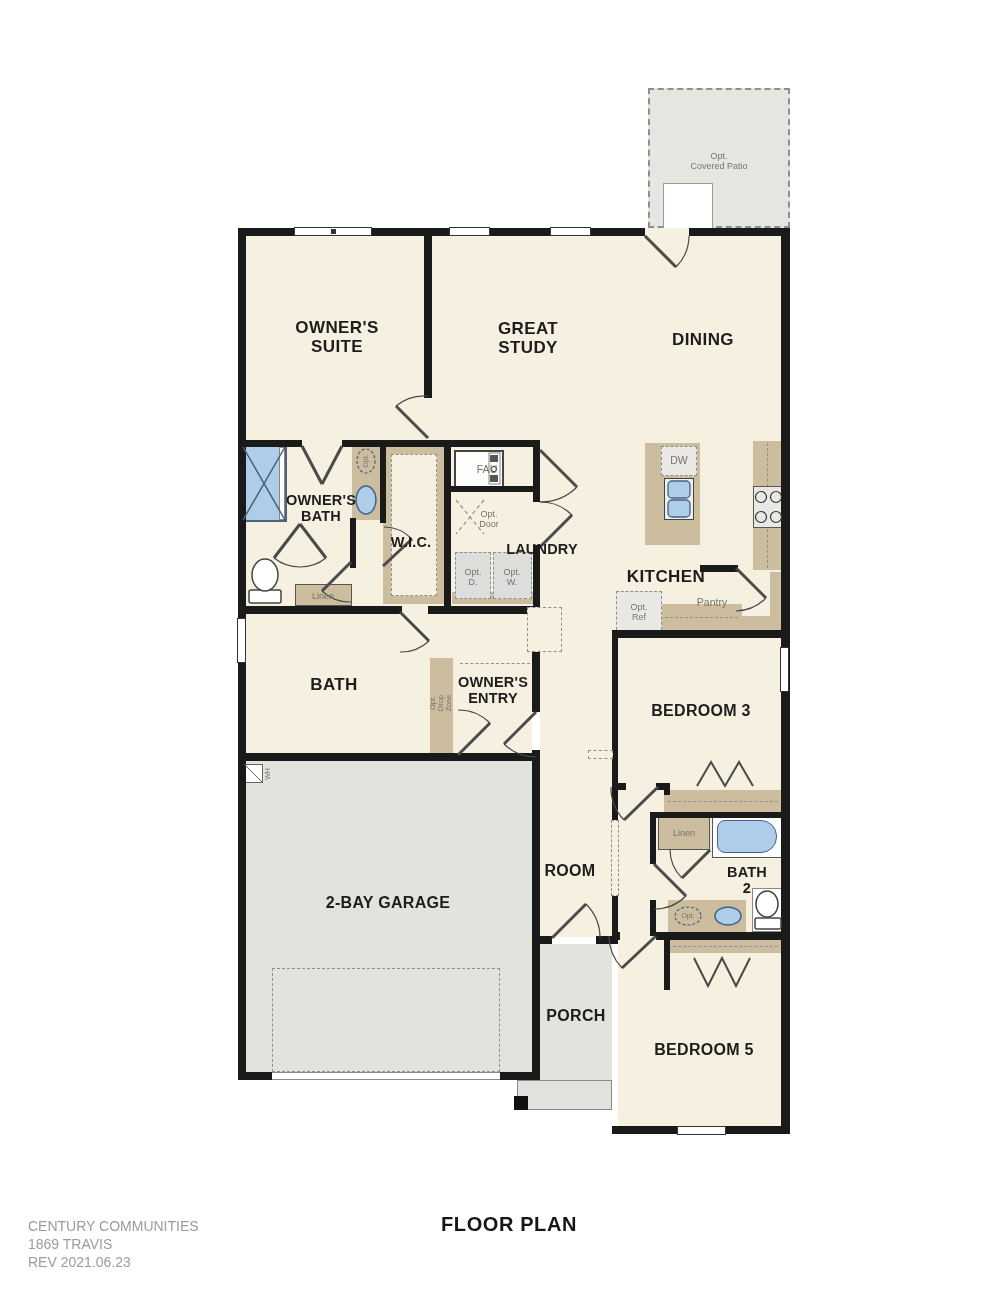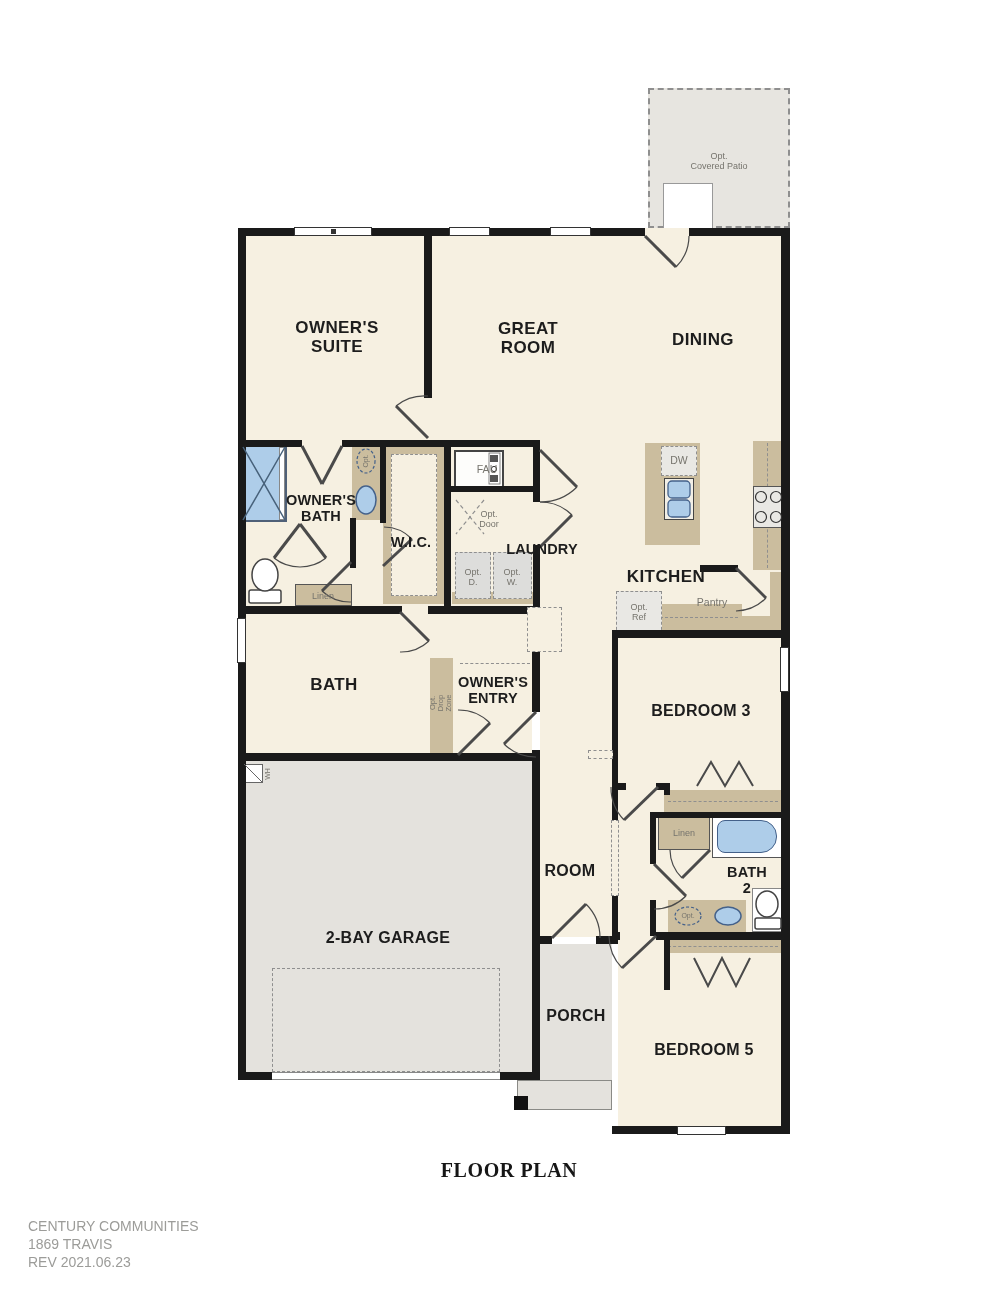--- a/index.html
+++ b/index.html
@@ -224,37 +224,37 @@
       <rect x="490" y="475" width="8" height="7" fill="#555"></rect>
     <circle cx="494" cy="469" r="2.6" fill="none" stroke="#333" stroke-width="1"></circle>
   </g>
 
   <path d="M244,764 L263,783" stroke="#666" stroke-width="1" fill="none"></path>
 </svg>
 
 <div class="lbl room-lg" style="left:337px;top:337px;">OWNER'S
 SUITE</div>
 <div class="lbl room-lg" style="left:528px;top:338px;">GREAT
-ROOM</div>
+STUDY</div>
 <div class="lbl room-lg" style="left:703px;top:340px;">DINING</div>
 <div class="lbl room-sm" style="left:321px;top:508px;">OWNER'S
 BATH</div>
 <div class="lbl room-sm" style="left:411px;top:542px;">W.I.C.</div>
 <div class="lbl room-sm" style="left:495px;top:549px;margin-left:47px;">LAUNDRY</div>
 <div class="lbl room-lg" style="left:666px;top:577px;">KITCHEN</div>
 <div class="lbl room-lg" style="left:334px;top:685px;">BATH</div>
 <div class="lbl room-sm" style="left:493px;top:690px;">OWNER'S
 ENTRY</div>
 <div class="lbl room-md" style="left:701px;top:711px;">BEDROOM 3</div>
 <div class="lbl room-sm" style="left:747px;top:880px;">BATH
 2</div>
 <div class="lbl room-md" style="left:704px;top:1050px;">BEDROOM 5</div>
 <div class="lbl room-md" style="left:570px;top:871px;">ROOM</div>
 <div class="lbl room-md" style="left:576px;top:1016px;">PORCH</div>
-<div class="lbl room-md" style="left:388px;top:938px;">2-BAY GARAGE</div>
+<div class="lbl room-md" style="left:388px;top:903px;">2-BAY GARAGE</div>
 
 <div class="lbl ann" style="left:719px;top:161px;">Opt.
 Covered Patio</div>
 <div class="lbl ann-md" style="left:473px;top:470px;padding-left:28px;">FAU</div>
 <div class="lbl ann-md" style="left:679px;top:461px;">DW</div>
 <div class="lbl ann" style="left:489px;top:519px;">Opt.
 Door</div>
 <div class="lbl ann" style="left:473px;top:577px;">Opt.
 D.</div>
 <div class="lbl ann" style="left:512px;top:577px;">Opt.
@@ -264,16 +264,16 @@
 <div class="lbl ann-md" style="left:712px;top:603px;">Pantry</div>
 <div class="lbl ann" style="left:323px;top:596px;">Linen</div>
 <div class="lbl ann" style="left:684px;top:833px;">Linen</div>
 <div class="lbl ann rot" style="left:366px;top:461px;font-size:7px;">Opt.</div>
 <div class="lbl ann" style="left:688px;top:916px;font-size:7px;">Opt.</div>
 <div class="lbl ann rot" style="left:441px;top:703px;font-size:7.5px;line-height:1.05;">Opt.
 Drop
 Zone</div>
 <div class="lbl ann rot" style="left:268px;top:774px;font-size:7px;">WH</div>
 
-<div id="title" style="left:509px;top:1170px;font-family:Liberation Serif, serif;">FLOOR PLAN</div>
+<div id="title" style="left:509px;top:1224px;">FLOOR PLAN</div>
 <div id="footer"><span>CENTURY COMMUNITIES</span>
 <span>1869 TRAVIS</span>
 <span>REV  2021.06.23</span></div>
 
 </body></html>

